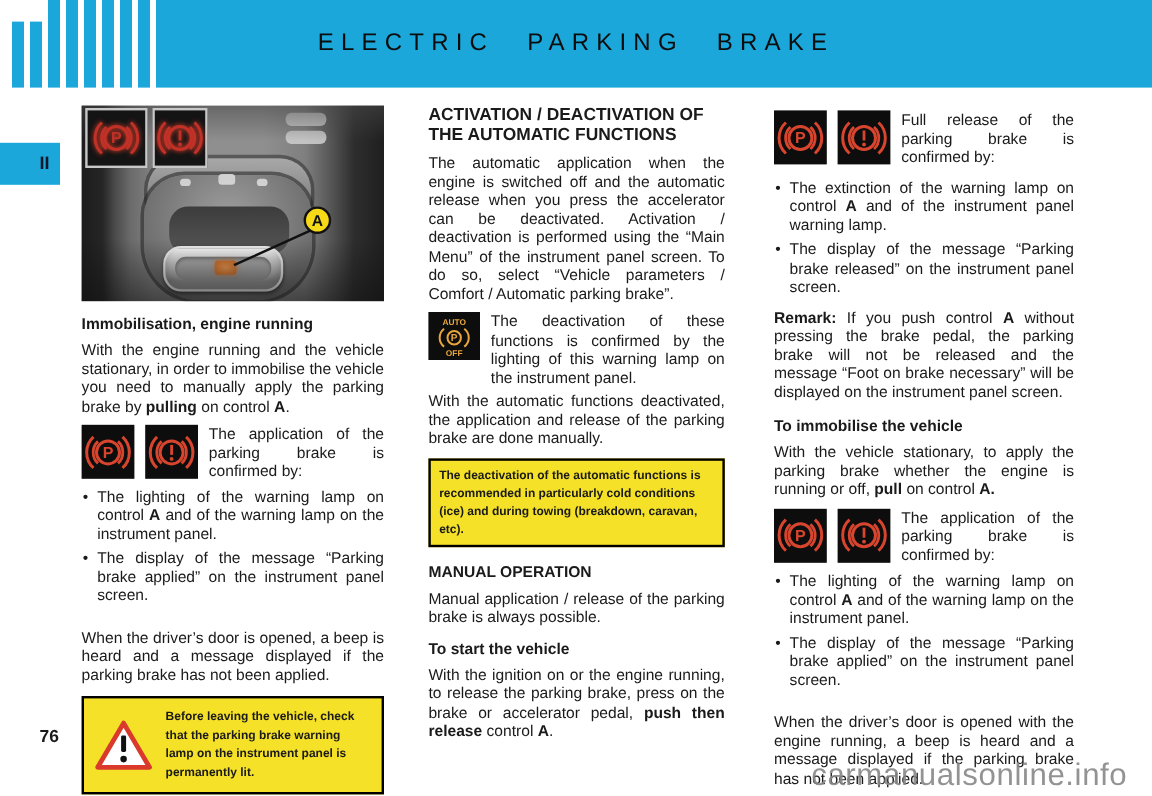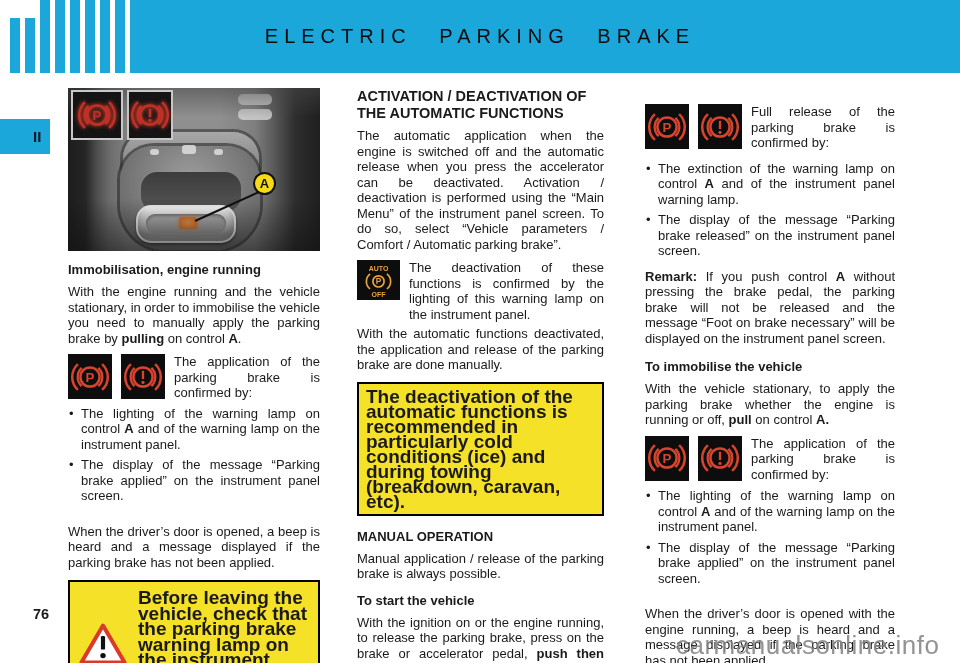--- a/index.html
+++ b/index.html
@@ -35,21 +35,21 @@
              display:flex; align-items:center; justify-content:center; color:#d8452e; }
   .lampbox svg { width:40px; height:40px; }
   .lamp-row .cap { flex:1 1 auto; }
   .autobox { width:43px; height:40px; background:#0d0d0d; flex:0 0 auto; color:#e8a53c;
              display:flex; align-items:center; justify-content:center; }
   .autobox svg { width:41px; height:38px; }
   
   .warnbox { margin-top:10px; background:#f5e127; border:2px solid #000;
              display:flex; align-items:center; gap:11px; padding:8px 9px; }
   .warnbox svg { width:48px; height:44px; flex:0 0 auto; }
-  .boxtext { font-size:19px; line-height:15.5px; font-weight:bold; }
+  .boxtext { font-size:10px; line-height:15.5px; font-weight:bold; }
   .recbox { margin-top:9px; background:#f5e127; border:2px solid #000; padding:5px 7px; }
   .recbox .boxtext { line-height:15px; }
   
   .photo { position:relative; width:252px; height:163px; overflow:hidden;
            background:linear-gradient(90deg,#1c1c1c 0%,#262626 7%,#4a4a4a 11%,#6a6a6a 16%,
               #828282 24%,#8f8f8f 40%,#8f8f8f 60%,#7f7f7f 74%,#585858 82%,#2e2e2e 90%,#1f1f1f 100%); }
   .photo-shade { position:absolute; inset:0;
            background:linear-gradient(180deg,rgba(70,70,70,.55) 0%,rgba(0,0,0,0) 18%,
               rgba(0,0,0,0) 68%,rgba(15,15,15,.55) 100%); }
   .console-top { position:absolute; left:55px; top:44px; width:136px; height:42px;
@@ -220,21 +220,21 @@
     </div>
 
     <h2 class="subhead mt12">MANUAL OPERATION</h2>
     <p class="body just">Manual application / release of the parking brake is always possible.</p>
     <h2 class="subhead">To start the vehicle</h2>
     <p class="body just"><span>With the ignition on or the engine running, to release the parking brake, press on the brake or accelerator pedal, </span><span style="font-weight: bold;">push then release</span><span> control </span><span style="font-weight: bold;">A</span><span>.</span></p>
   </div>
 
   <div class="col col-right">
 
-    <div class="lamp-row" style="margin-top:16px">
+    <div class="lamp-row" style="margin-top:4px">
       <div class="lampbox">
         <svg>
             <use href="#sym-lamp-p"></use>
           </svg>
       </div>
       <div class="lampbox">
         <svg>
             <use href="#sym-lamp-ex"></use>
           </svg>
       </div>

